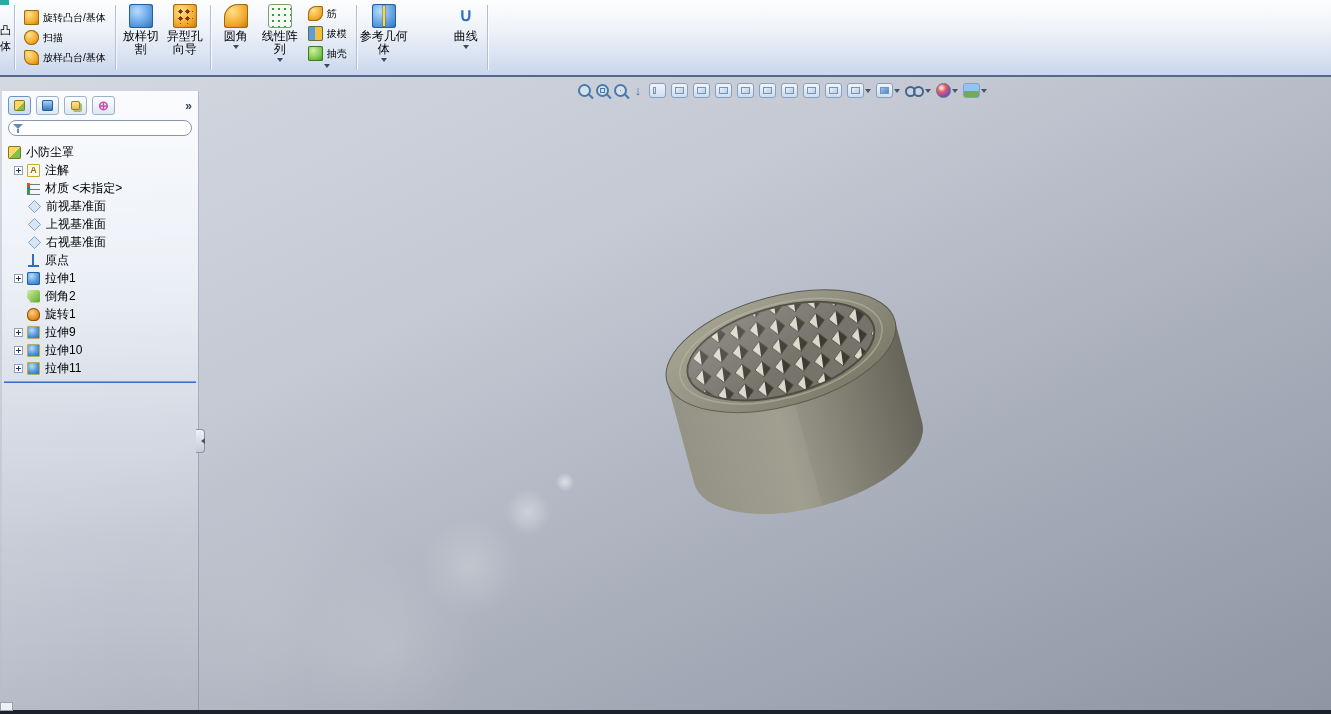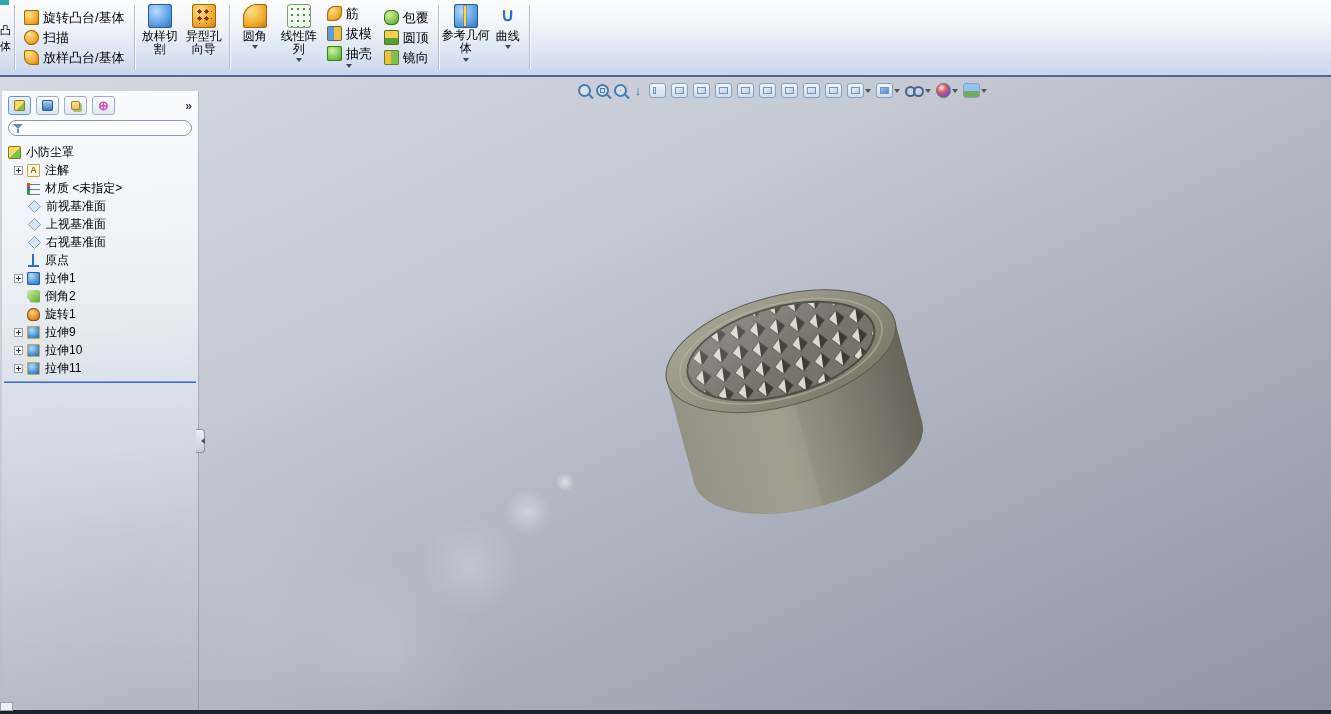--- a/index.html
+++ b/index.html
@@ -8,21 +8,21 @@
   .app { position:relative; width:1331px; height:714px; overflow:hidden; }
 
   
   .ribbon { position:absolute; left:0; top:0; width:1331px; height:77px;
     background:linear-gradient(180deg,#fefefe 0%,#eef2f9 40%,#dce5f3 70%,#c9d6ec 100%);
     border-bottom:2px solid #54678f; display:flex; align-items:stretch; }
   .rsep { width:1px; background:#b2bed5; margin:5px 3px; box-shadow:1px 0 0 rgba(255,255,255,.8); }
   .partialbtn { width:11px; overflow:hidden; display:flex; flex-direction:column; justify-content:center; font-size:11px; line-height:16px; }
   .stack { display:flex; flex-direction:column; justify-content:center; gap:1px; padding:2px 3px; }
   .srow { display:flex; align-items:center; gap:4px; height:19px; padding:0 3px; border-radius:2px; white-space:nowrap; cursor:default; }
-  .slabel { font-size:13px; }
+  .slabel { font-size:10px; }
   .big { width:44px; display:flex; flex-direction:column; align-items:center; padding-top:4px; border-radius:3px; cursor:default; }
   .big .blabel { font-size:12px; line-height:13px; text-align:center; word-break:break-all; margin-top:2px; }
   .big.sel { background:linear-gradient(#e6f1fc,#cfe3f7); border:1px solid #7ea6d8; box-shadow:inset 0 0 4px rgba(255,255,255,.9); width:58px; margin-left:4px; }
   .bdd { width:0; height:0; border:3px solid transparent; border-top:4px solid #3a4a60; margin-top:2px; }
   .stackdd { align-self:center; width:0; height:0; border:3px solid transparent; border-top:4px solid #3a4a60; }
 
   
   .ri { width:15px; height:15px; border-radius:2px; flex:none; }
   .big .ri { width:24px; height:24px; border-radius:3px; }
   .gold { background:radial-gradient(circle at 35% 30%,#ffe08a,#f0a828 60%,#b87410); box-shadow:inset 0 0 0 1px #a06a10; }
@@ -199,44 +199,30 @@
         <span class="ri split-bg"></span>
         <span class="slabel">拔模</span>
       </div>
       <div class="srow">
         <span class="ri green"></span>
         <span class="slabel">抽壳</span>
       </div>
       <span class="stackdd"></span>
     </div>
 
-    <div class="stack">
-      <div class="srow">
-        <span class="ri green" style="border-radius:6px;"></span>
-        <span class="slabel">包覆</span>
-      </div>
-      <div class="srow">
-        <span class="ri dome"></span>
-        <span class="slabel">圆顶</span>
-      </div>
-      <div class="srow">
-        <span class="ri split-gb"></span>
-        <span class="slabel">镜向</span>
-      </div>
-    </div>
 
     <div class="rsep"></div>
 
-    <div class="big" style="width:48px;font-family:Liberation Mono, monospace;">
+    <div class="big" style="width:48px;">
       <span class="ri refgeo"></span>
       <span class="blabel">参考几何体</span>
       <span class="bdd"></span>
     </div>
 
-    <div class="big" style="width:36px;">
+    <div class="big" style="width:36px;margin-left:40px;">
       <span class="ri curve-u"></span>
       <span class="blabel">曲线</span>
       <span class="bdd"></span>
     </div>
 
     <div class="rsep"></div>
 
   </div>
 
   <div class="tabstrip">

